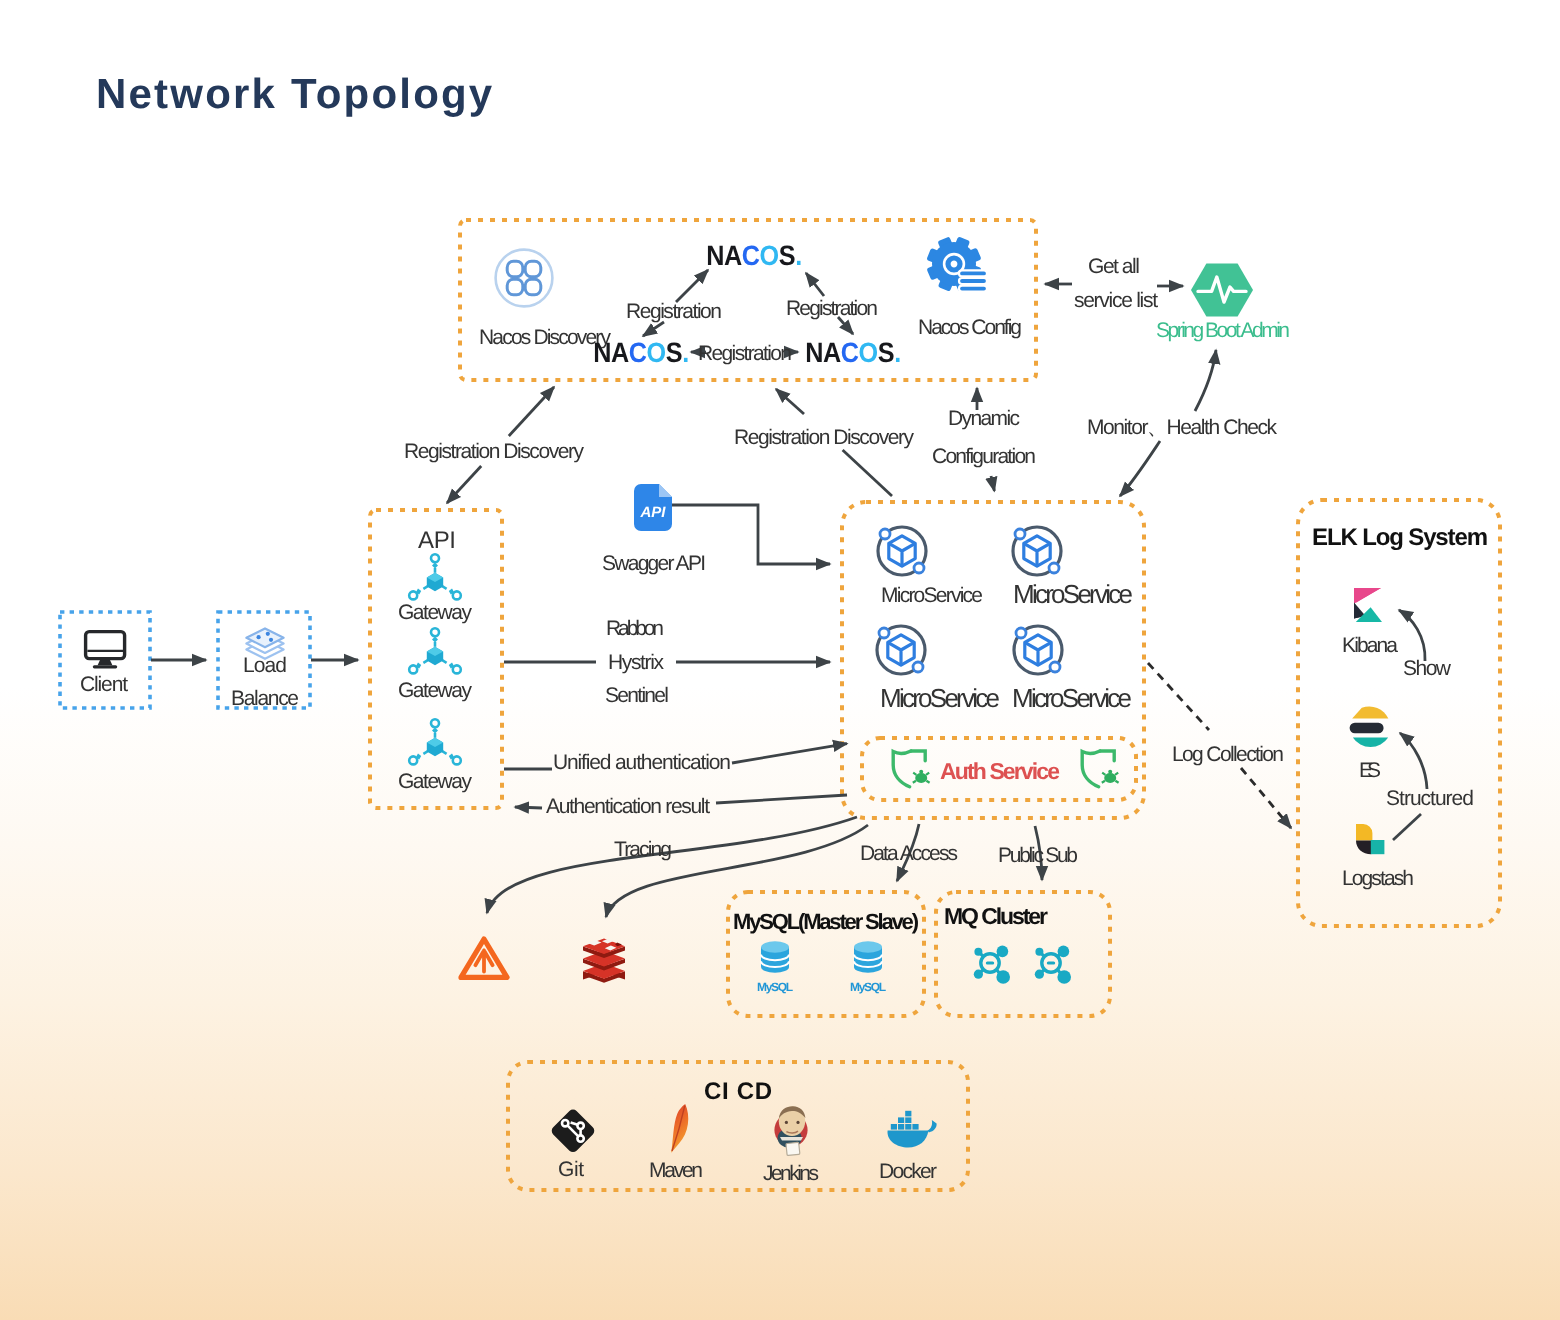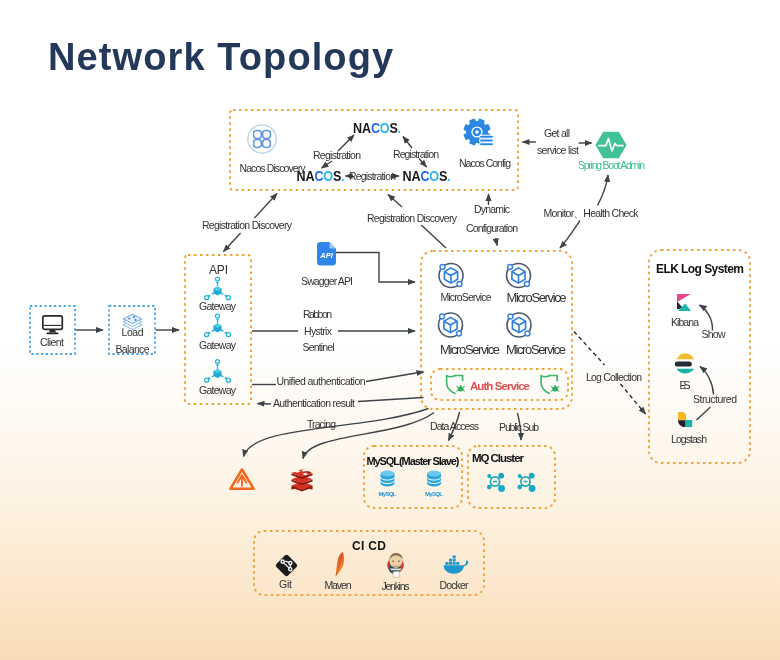--- a/index.html
+++ b/index.html
@@ -1,18 +1,18 @@
 <!DOCTYPE html>
 <html><head>
 <meta charset="utf-8">
 <style>
 html,body{margin:0;padding:0;}
 body{width:780px;height:660px;overflow:hidden;font-family:"Liberation Sans",sans-serif;
 background:linear-gradient(180deg,#ffffff 0%,#ffffff 52%,#fef9f2 64%,#fdf2e2 76%,#fbe7cc 89%,#f9dcb5 100%);}
-#title{position:absolute;left:48px;top:36px;font-size:38px;font-weight:bold;color:#24395a;letter-spacing:1.1px;}
+#title{position:absolute;left:48px;top:36px;font-size:21px;font-weight:bold;color:#24395a;letter-spacing:1.1px;}
 svg{position:absolute;left:0;top:0;}
 </style>
 </head>
 <body>
 <div id="title">Network Topology</div>
 <svg width="780" height="660" viewBox="0 0 780 660" font-family="Liberation Sans, sans-serif">
 <defs>
 <marker id="ah" markerWidth="9" markerHeight="8" refX="7" refY="3.5" orient="auto-start-reverse" markerUnits="userSpaceOnUse">
   <path d="M0,0.4 L7.8,3.5 L0,6.6 Z" fill="#3d4347"></path>
 </marker>

